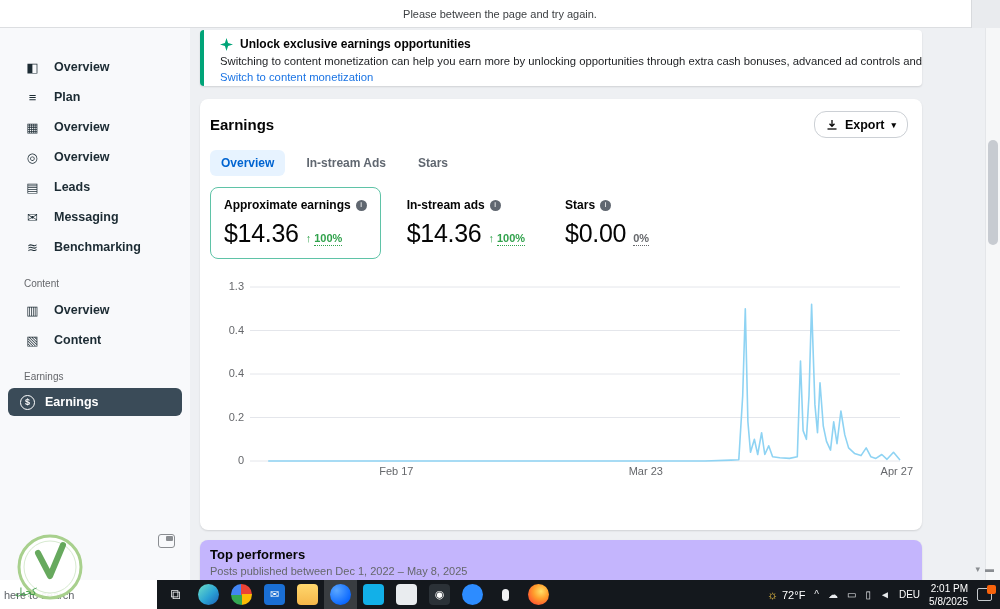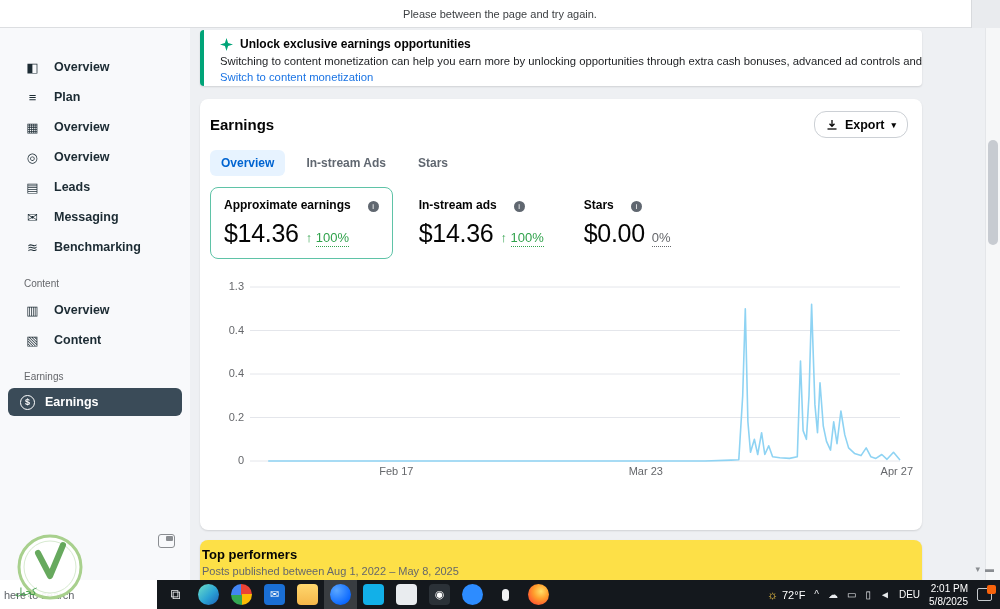--- a/index.html
+++ b/index.html
@@ -31,39 +31,39 @@
   .card{position:absolute;left:200px;top:99px;width:722px;height:431px;background:#fff;border-radius:8px;box-shadow:0 1px 2px rgba(0,0,0,.13)}
   .card-title{position:absolute;left:10px;top:17px;font-size:15px;font-weight:700;color:#050505}
   .export-btn{position:absolute;right:14px;top:12px;height:27px;display:flex;align-items:center;gap:7px;padding:0 11px;border:1px solid #ccd0d5;border-radius:12px;font-size:12.5px;font-weight:700;color:#050505;background:#fff;cursor:pointer}
   .export-caret{font-size:9px;color:#050505}
   .tabs{position:absolute;left:10px;top:51px;display:flex;gap:10px;align-items:center}
   .tab{font-size:12px;font-weight:600;color:#606770;padding:6px 11px;border-radius:6px;cursor:pointer;white-space:nowrap}
   .tab.selected{background:#e7f3ff;color:#0064d1}
   .metrics{position:absolute;left:10px;top:88px;display:flex}
   .metric{border:1px solid transparent;border-radius:8px;padding:10px 13px;margin-right:12px;min-width:139px;cursor:pointer}
   .metric.selected{border-color:#5fc3a7}
-  .metric-head{display:flex;align-items:flex-end;gap:17px}
+  .metric-head{display:flex;align-items:center;gap:5px}
   .metric-label{font-size:12px;font-weight:700;color:#050505;white-space:nowrap}
   .info-icon{width:11px;height:11px;border-radius:50%;background:#606770;color:#fff;display:inline-flex;align-items:center;justify-content:center;flex:none}
   .info-icon::after{content:"i";font-size:8px;line-height:1}
   .metric-value-row{display:flex;align-items:baseline;gap:7px;margin-top:7px}
   .metric-value{font-size:25px;color:#050505;letter-spacing:-.3px}
-  .metric-change{font-size:13px;font-weight:400;white-space:nowrap}
+  .metric-change{font-size:11px;font-weight:700;white-space:nowrap}
   .metric-change .chg{border-bottom:1px dotted currentColor;padding-bottom:1px}
 
   
   .chart{position:absolute;left:50px;top:188px;width:650px;height:174px}
   .chart svg{position:absolute;left:0;top:0;overflow:visible}
   .y-ticks{position:absolute;left:6px;top:188px;width:38px;height:174px}
   .ytick{position:absolute;right:0;width:38px;text-align:right;font-size:11px;color:#65676b}
   .x-ticks{position:absolute;left:50px;top:366px;width:650px;height:14px}
   .xtick{position:absolute;transform:translateX(-50%);font-size:11px;color:#65676b;white-space:nowrap}
 
   
-  .tp{position:absolute;left:200px;top:540px;width:722px;height:45px;background:#fde047;border-radius:8px 8px 0 0;box-shadow:0 1px 2px rgba(0,0,0,.13);padding:7px 2px}
+  .tp{position:absolute;left:200px;top:540px;width:722px;height:45px;background:#c4b5fd;border-radius:8px 8px 0 0;box-shadow:0 1px 2px rgba(0,0,0,.13);padding:7px 10px}
   .tp-title{font-size:13px;font-weight:700;color:#050505}
   .tp-sub{font-size:11px;color:#65676b;margin-top:3px}
 
   
   .scrollbar{position:absolute;right:0;top:28px;width:15px;height:552px;background:#f6f7f8;border-left:1px solid #e4e6e9}
   .scroll-thumb{position:absolute;left:2px;right:2px;top:112px;height:105px;background:#c7cbd1;border-radius:6px;cursor:pointer}
   .mini-ctrls{position:absolute;right:6px;top:564px;display:flex;gap:5px;color:#8a8d91;font-size:9px;align-items:center}
   .pip{position:absolute;left:158px;top:534px;width:17px;height:14px;border:1.5px solid #8a8d91;border-radius:3px;cursor:pointer}
   .pip::after{content:"";position:absolute;right:1px;top:1px;width:7px;height:5px;background:#8a8d91;border-radius:1px}
 
@@ -227,21 +227,21 @@
       </div>
     <div class="x-ticks" id="x-ticks">
         <div class="xtick" style="left: 146.3px;">Feb 17</div>
         <div class="xtick" style="left: 395.8px;">Mar 23</div>
         <div class="xtick" style="left: 646.8px;">Apr 27</div>
       </div>
   </div>
 
   <div class="tp">
     <div class="tp-title">Top performers</div>
-    <div class="tp-sub">Posts published between Aug 1, 2022 – May 8, 2025</div>
+    <div class="tp-sub">Posts published between Dec 1, 2022 – May 8, 2025</div>
   </div>
 
   <div class="scrollbar">
     <div class="scroll-thumb"></div>
   </div>
   <div class="mini-ctrls">
     <span>▾</span>
     <span>▬</span>
   </div>
   <div class="pip"></div>

